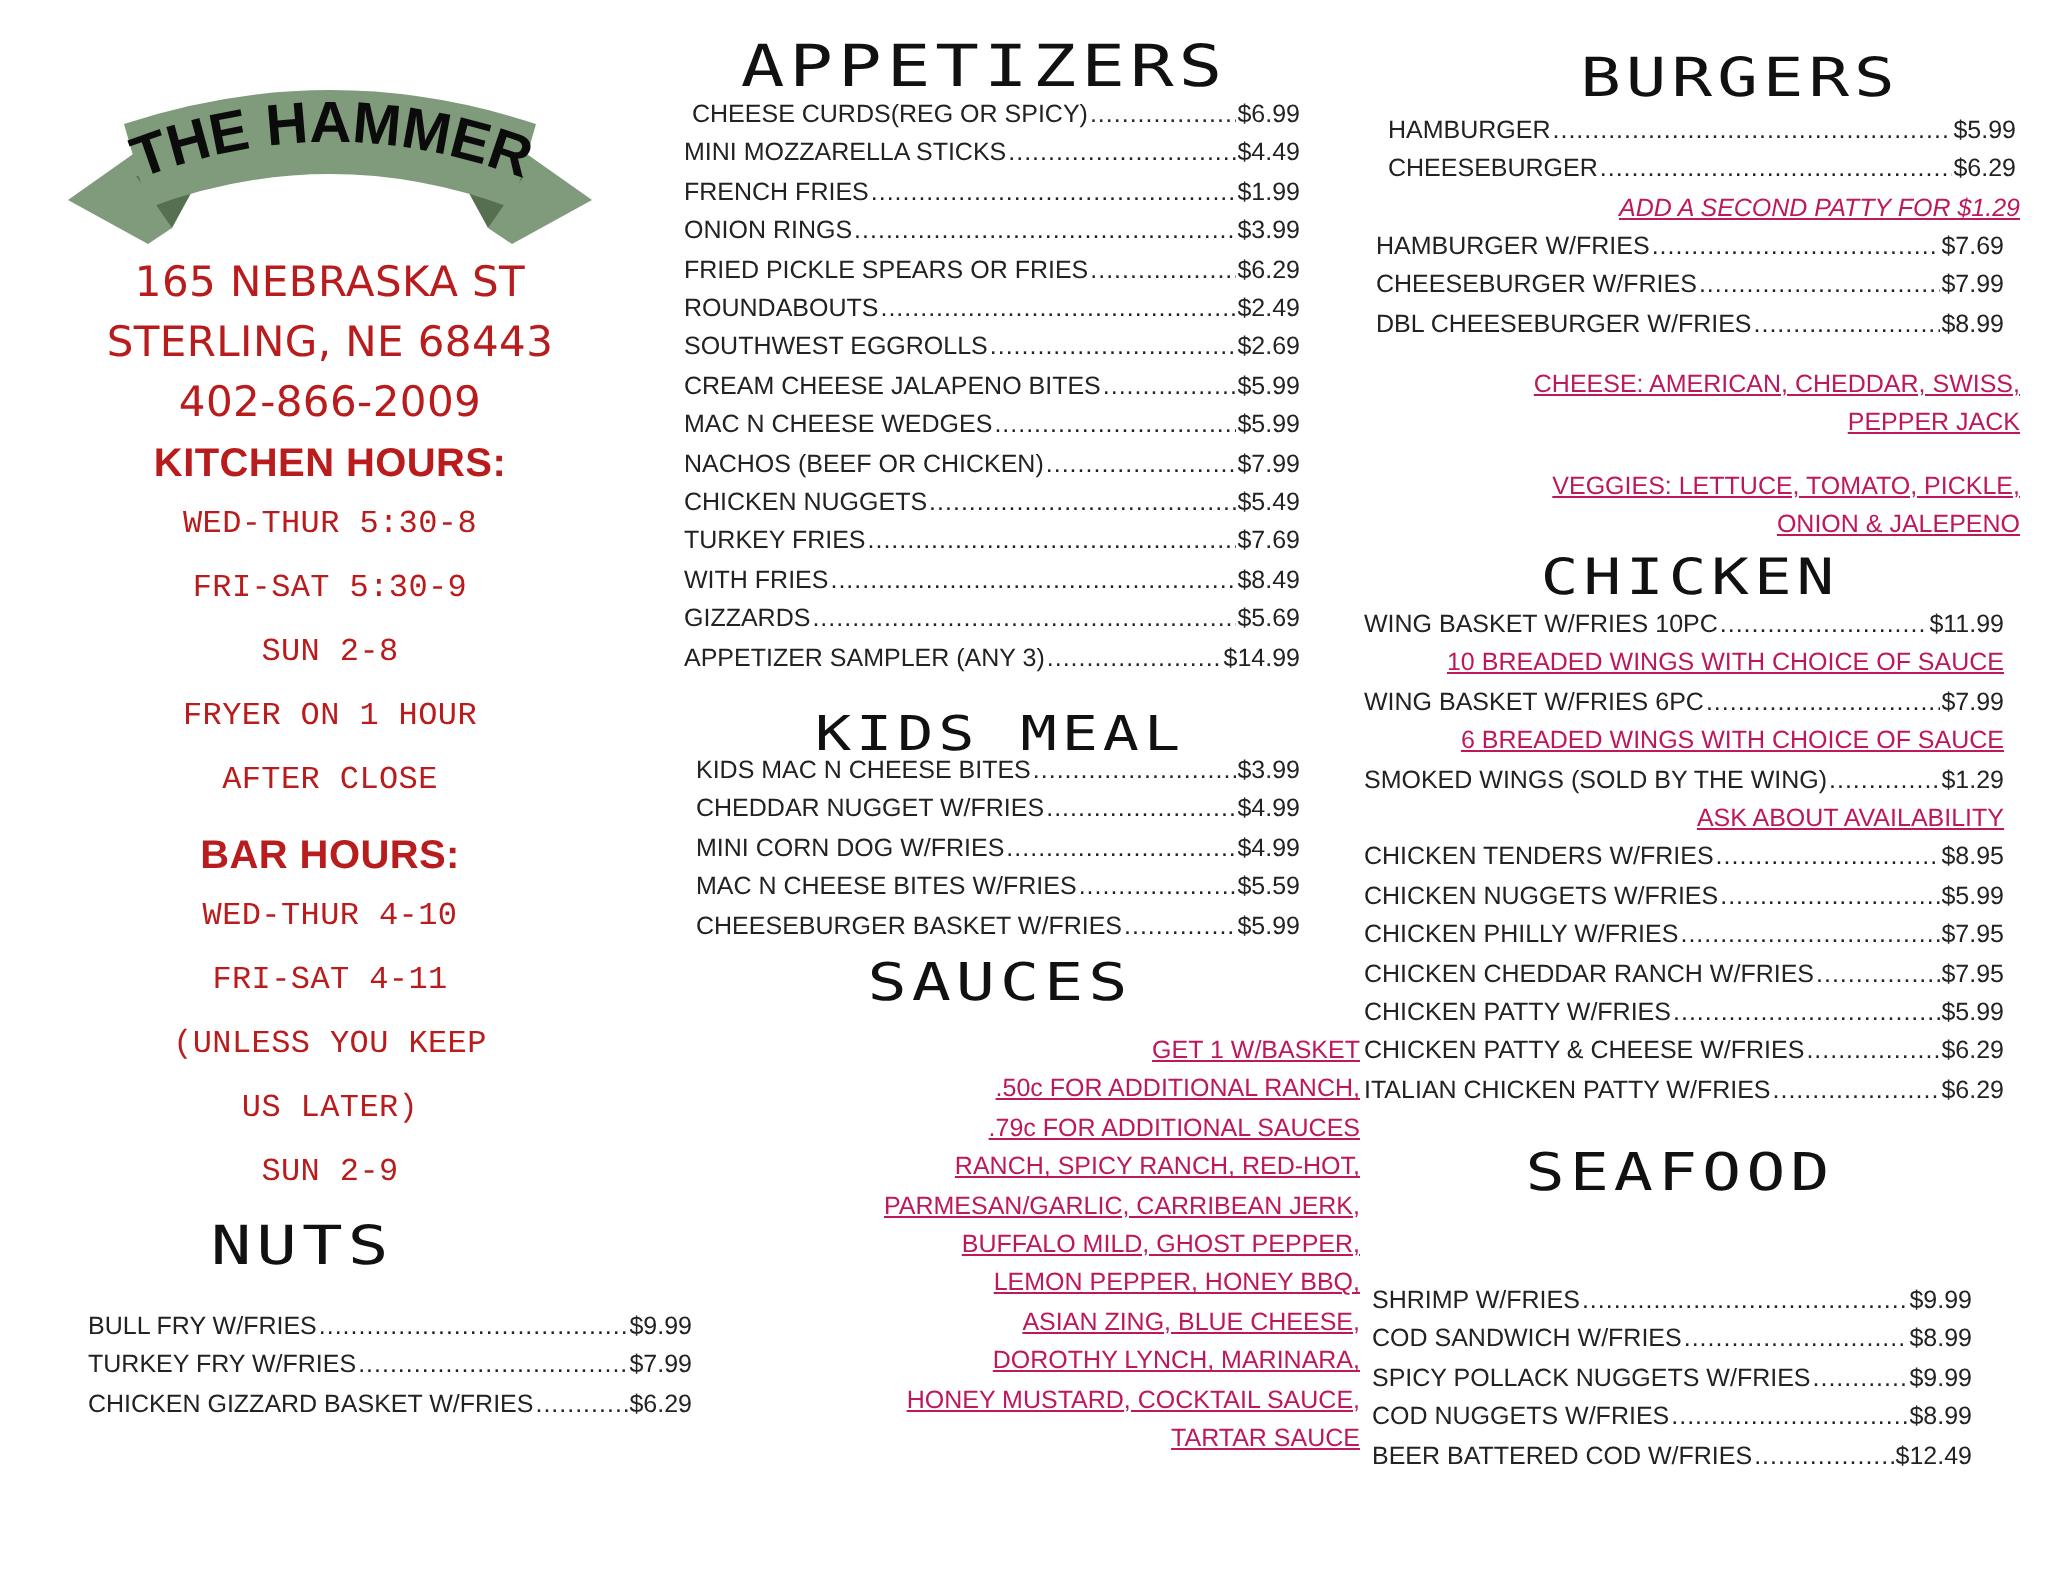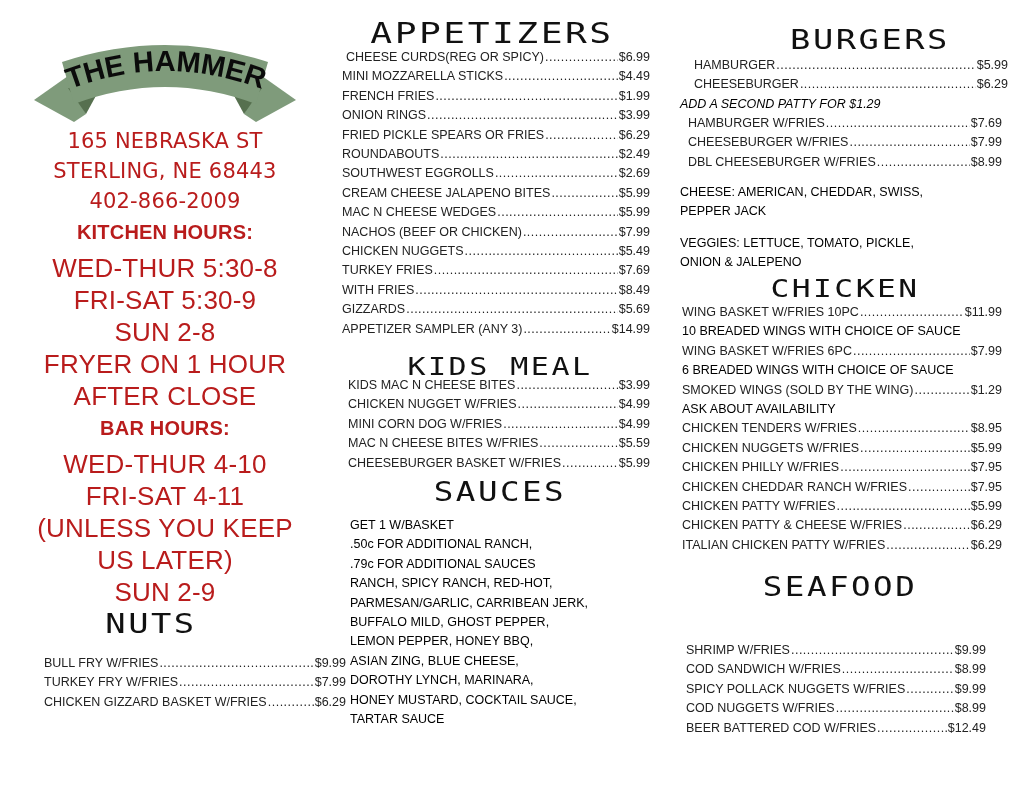--- a/index.html
+++ b/index.html
@@ -3,32 +3,32 @@
 <meta charset="utf-8">
 <style>
   html, body { margin:0; padding:0; background:#ffffff; }
   body { width:1024px; height:791px; position:relative; overflow:hidden; font-family:"Liberation Sans", sans-serif; color:#1a1a1a; }
   .abs { position:absolute; }
 
   
   .banner { left:28px; top:34px; width:274px; height:100px; }
   .info-line { left:20px; width:290px; text-align:center; font-family:"DejaVu Sans", sans-serif; font-size:21px; color:#b91c1c; letter-spacing:0.2px; white-space:nowrap; }
   .info-bold { font-family:"Liberation Sans", sans-serif; font-weight:bold; font-size:20px; }
-  .info-lib { font-family:Liberation Sans, sans-serif; font-size:26px; }
+  .info-lib { font-family:Liberation Mono, monospace; font-size:16px; }
 
   
   .heading { text-align:center; font-family:"DejaVu Sans Mono", monospace; font-weight:normal; color:#111; white-space:nowrap; letter-spacing:2px; transform:scaleX(1.25); transform-origin:center; }
 
   
   .row { display:flex; align-items:baseline; font-size:12.5px; line-height:19.4px; white-space:nowrap; color:#222; }
   .row .name { flex:0 0 auto; }
   .row .dots { flex:1 1 auto; overflow:hidden; margin:0 1px; }
   .row .dots::after { content:"......................................................................................................................................"; letter-spacing:0.5px; }
   .row .price { flex:0 0 auto; }
-  .note { font-size:12.5px; line-height:19.4px; text-align:left; white-space:nowrap; color:#000000; }
+  .note { font-size:12.5px; line-height:19.4px; text-align:right; white-space:nowrap; color:#be185d;text-decoration:underline; }
   .note.italic { font-style:italic; }
 </style>
 </head>
 <body>
 
 <div class="abs banner">
   <svg width="274" height="100" viewBox="0 0 274 100">
 
     <polygon points="6,66 40,42 58,80 46,88 6,66" fill="#7f9b7b"></polygon>
 
@@ -166,21 +166,21 @@
 </div>
 
 <div class="abs heading" style="left:400px; top:353px; width:200px; font-size:24px;">KIDS MEAL</div>
 <div class="abs" style="left:348px; top:376px; width:302px;">
   <div class="row">
       <span class="name">KIDS MAC N CHEESE BITES</span>
       <span class="dots"></span>
       <span class="price">$3.99</span>
     </div>
   <div class="row">
-      <span class="name">CHICKEN NUGGET W/FRIES</span>
+      <span class="name">CHEDDAR NUGGET W/FRIES</span>
       <span class="dots"></span>
       <span class="price">$4.99</span>
     </div>
   <div class="row">
       <span class="name">MINI CORN DOG W/FRIES</span>
       <span class="dots"></span>
       <span class="price">$4.99</span>
     </div>
   <div class="row">
       <span class="name">MAC N CHEESE BITES W/FRIES</span>

